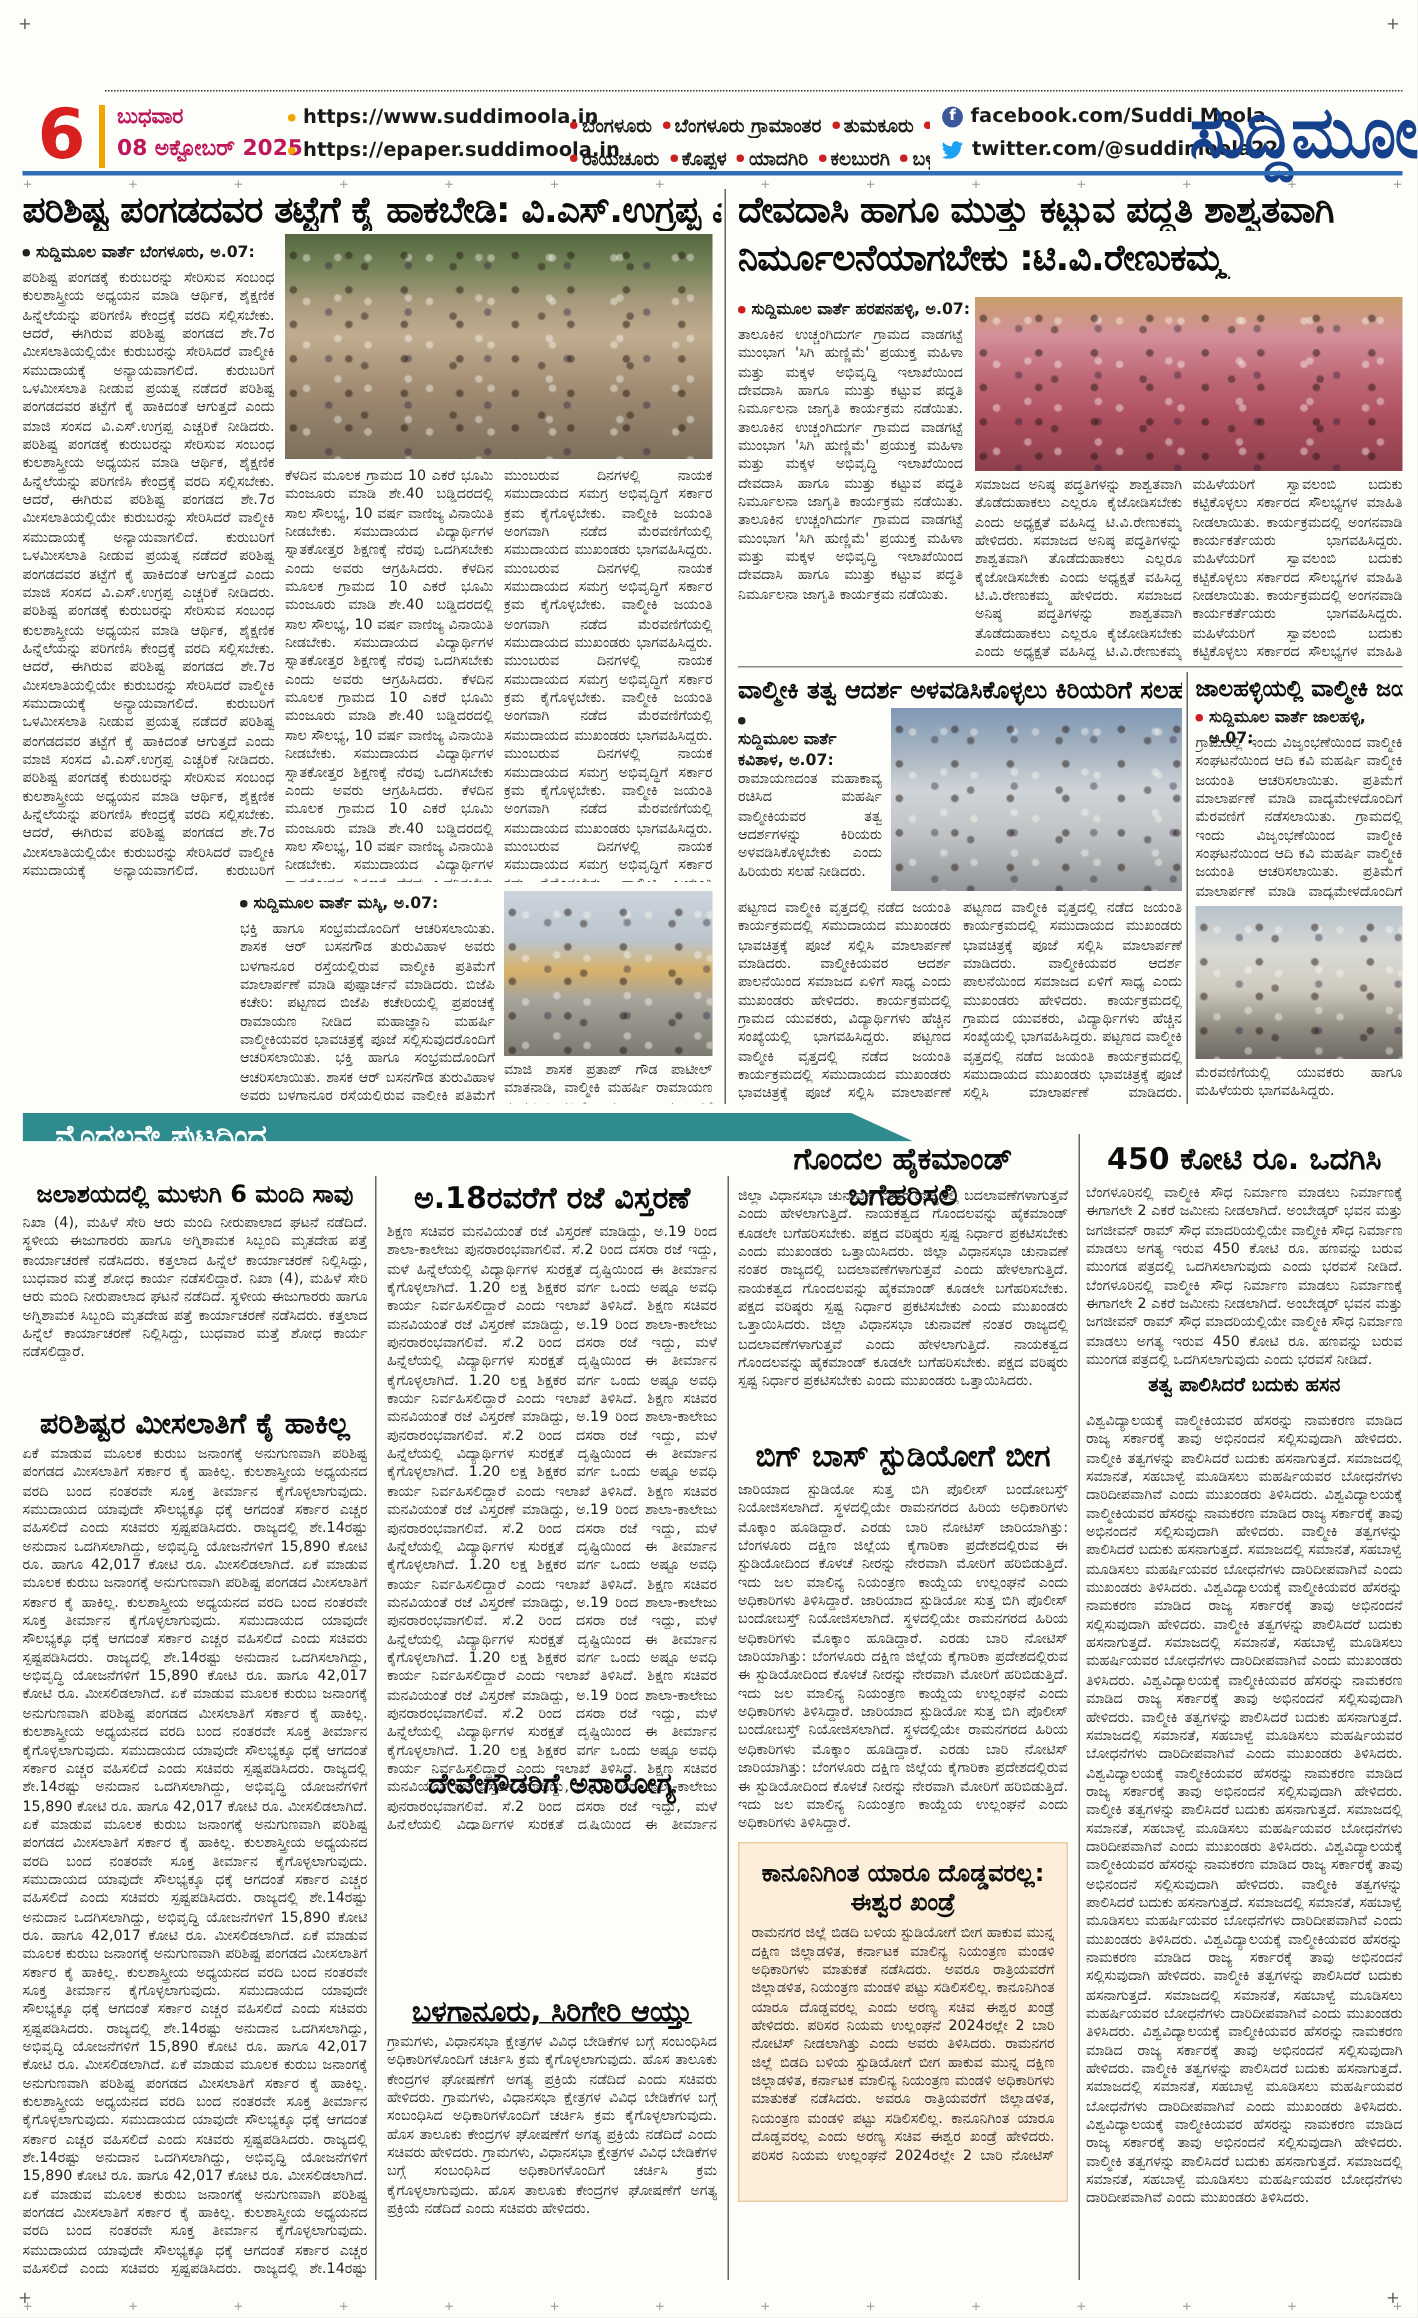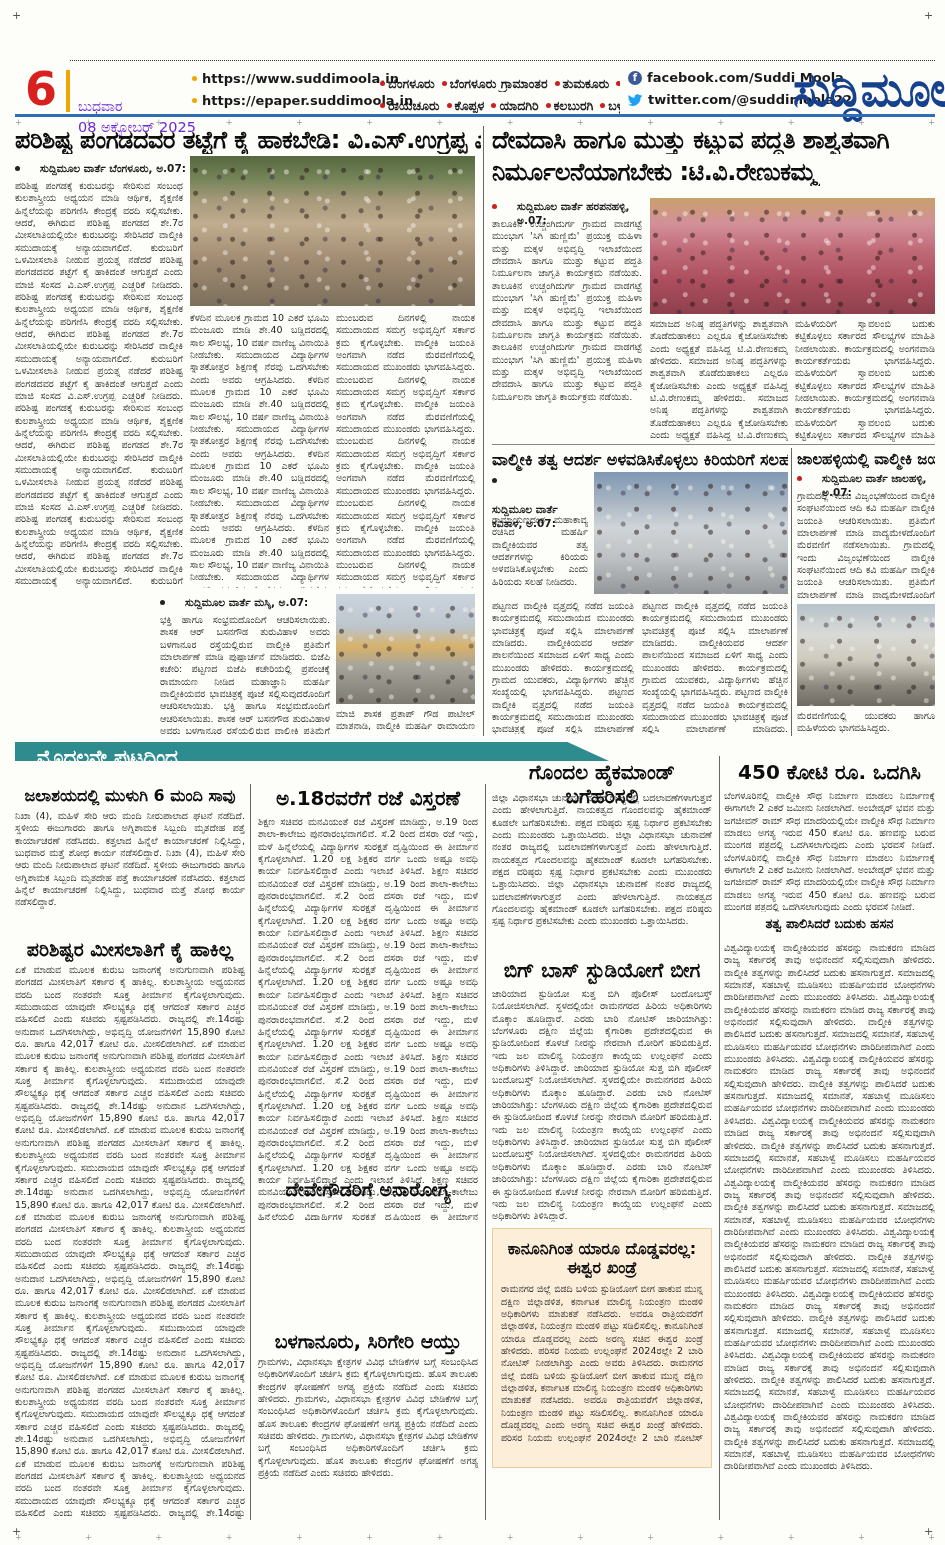--- a/index.html
+++ b/index.html
@@ -4,38 +4,38 @@
 <style>
   html,body{margin:0;padding:0;background:#e8e8e4;}
   #page{position:relative;width:945px;height:1545px;background:#fdfdfa;margin:0 auto;
         font-family:"DejaVu Sans",sans-serif;color:#1a1a1a;overflow:hidden;}
   .abs{position:absolute;}
   .nowrap{white-space:nowrap;overflow:hidden;}
   
   .dotted-rule{border-top:1.5px dotted #333;}
   .pageno{font-size:46px;font-weight:bold;color:#d8201f;line-height:1;}
   .ybar{background:#f0a500;}
-  .mh-bold{font-weight:normal;color:#6d28d9;margin-top:28px;}
+  .mh-bold{font-weight:bold;color:#be185d;}
   .mh-line{display:flex;align-items:center;gap:5px;font-size:13px;font-weight:bold;}
   .dot{display:inline-block;width:5px;height:5px;border-radius:50%;flex:0 0 auto;}
   .dot-y{background:#f0a500;}
   .dot-r{background:#cc1f1f;}
   .dot-k{background:#222;}
   .city-item{display:inline-flex;align-items:center;gap:3px;margin-right:7px;font-weight:bold;font-size:12.5px;white-space:nowrap;}
   .city-item .bullet-dot{display:inline-block;width:5px;height:5px;border-radius:50%;background:#cc1f1f;}
   .fb-icon{display:inline-flex;align-items:center;justify-content:center;width:14px;height:14px;border-radius:50%;
            background:#3b5998;color:#fff;font-size:10px;font-weight:bold;flex:0 0 auto;}
   .tw-icon{display:inline-block;width:15px;height:12px;flex:0 0 auto;}
   .logo{font-size:44px;font-weight:900;color:#16418c;letter-spacing:-1px;transform:scaleY(1.08);transform-origin:top left;line-height:1;}
   .blue-rule{background:#2f6db5;}
   
   .h-lead{font-weight:bold;color:#0d0d0d;letter-spacing:-0.5px;line-height:1.18;}
   .h-sub{font-weight:bold;color:#0d0d0d;line-height:1.3;}
   .h-col{font-weight:bold;color:#0d0d0d;text-align:center;line-height:1.2;}
-  .byline{display:flex;align-items:flex-start;gap:20px;font-size:10.5px;font-weight:bold;line-height:1.3;}
+  .byline{display:flex;align-items:flex-start;gap:4px;font-size:10.5px;font-weight:bold;line-height:1.3;}
   .body{font-size:9.5px;line-height:1.3;text-align:justify;overflow:hidden;color:#222;}
   .vrule{background:#666;width:1px;}
   .hrule{background:#888;height:1px;}
   
   .band{background:#2e8b8e;color:#fff;font-weight:bold;font-size:20px;line-height:31px;padding-left:22px;
         clip-path:polygon(0 0,93% 0,100% 100%,0 100%);}
   
   .hlbox{background:#fdeeda;border:1px solid #eccaa0;box-sizing:border-box;padding:10px 8px 8px 8px;}
   .hlbox .h-col{font-size:16px;}
   
@@ -202,21 +202,21 @@
   <div class="abs vrule" style="left:719px;top:756px;height:764px;"></div>
 
   <div class="abs h-col" style="left:15px;top:786px;width:230px;font-size:16px;">ಜಲಾಶಯದಲ್ಲಿ ಮುಳುಗಿ 6 ಮಂದಿ ಸಾವು</div>
   <div class="abs body" style="left:15px;top:810px;width:230px;height:124px;">ನಿಖಾ (4), ಮಹಿಳೆ ಸೇರಿ ಆರು ಮಂದಿ ನೀರುಪಾಲಾದ ಘಟನೆ ನಡೆದಿದೆ. ಸ್ಥಳೀಯ ಈಜುಗಾರರು ಹಾಗೂ ಅಗ್ನಿಶಾಮಕ ಸಿಬ್ಬಂದಿ ಮೃತದೇಹ ಪತ್ತೆ ಕಾರ್ಯಾಚರಣೆ ನಡೆಸಿದರು. ಕತ್ತಲಾದ ಹಿನ್ನೆಲೆ ಕಾರ್ಯಾಚರಣೆ ನಿಲ್ಲಿಸಿದ್ದು, ಬುಧವಾರ ಮತ್ತೆ ಶೋಧ ಕಾರ್ಯ ನಡೆಸಲಿದ್ದಾರೆ. ನಿಖಾ (4), ಮಹಿಳೆ ಸೇರಿ ಆರು ಮಂದಿ ನೀರುಪಾಲಾದ ಘಟನೆ ನಡೆದಿದೆ. ಸ್ಥಳೀಯ ಈಜುಗಾರರು ಹಾಗೂ ಅಗ್ನಿಶಾಮಕ ಸಿಬ್ಬಂದಿ ಮೃತದೇಹ ಪತ್ತೆ ಕಾರ್ಯಾಚರಣೆ ನಡೆಸಿದರು. ಕತ್ತಲಾದ ಹಿನ್ನೆಲೆ ಕಾರ್ಯಾಚರಣೆ ನಿಲ್ಲಿಸಿದ್ದು, ಬುಧವಾರ ಮತ್ತೆ ಶೋಧ ಕಾರ್ಯ ನಡೆಸಲಿದ್ದಾರೆ.</div>
   <div class="abs h-col" style="left:15px;top:938px;width:230px;font-size:19px;">ಪರಿಶಿಷ್ಟರ ಮೀಸಲಾತಿಗೆ ಕೈ ಹಾಕಿಲ್ಲ</div>
   <div class="abs body" style="left:15px;top:964px;width:230px;height:556px;">ಏಕೆ ಮಾಡುವ ಮೂಲಕ ಕುರುಬ ಜನಾಂಗಕ್ಕೆ ಅನುಗುಣವಾಗಿ ಪರಿಶಿಷ್ಟ ಪಂಗಡದ ಮೀಸಲಾತಿಗೆ ಸರ್ಕಾರ ಕೈ ಹಾಕಿಲ್ಲ. ಕುಲಶಾಸ್ತ್ರೀಯ ಅಧ್ಯಯನದ ವರದಿ ಬಂದ ನಂತರವೇ ಸೂಕ್ತ ತೀರ್ಮಾನ ಕೈಗೊಳ್ಳಲಾಗುವುದು. ಸಮುದಾಯದ ಯಾವುದೇ ಸೌಲಭ್ಯಕ್ಕೂ ಧಕ್ಕೆ ಆಗದಂತೆ ಸರ್ಕಾರ ಎಚ್ಚರ ವಹಿಸಲಿದೆ ಎಂದು ಸಚಿವರು ಸ್ಪಷ್ಟಪಡಿಸಿದರು. ರಾಜ್ಯದಲ್ಲಿ ಶೇ.14ರಷ್ಟು ಅನುದಾನ ಒದಗಿಸಲಾಗಿದ್ದು, ಅಭಿವೃದ್ಧಿ ಯೋಜನೆಗಳಿಗೆ 15,890 ಕೋಟಿ ರೂ. ಹಾಗೂ 42,017 ಕೋಟಿ ರೂ. ಮೀಸಲಿಡಲಾಗಿದೆ. ಏಕೆ ಮಾಡುವ ಮೂಲಕ ಕುರುಬ ಜನಾಂಗಕ್ಕೆ ಅನುಗುಣವಾಗಿ ಪರಿಶಿಷ್ಟ ಪಂಗಡದ ಮೀಸಲಾತಿಗೆ ಸರ್ಕಾರ ಕೈ ಹಾಕಿಲ್ಲ. ಕುಲಶಾಸ್ತ್ರೀಯ ಅಧ್ಯಯನದ ವರದಿ ಬಂದ ನಂತರವೇ ಸೂಕ್ತ ತೀರ್ಮಾನ ಕೈಗೊಳ್ಳಲಾಗುವುದು. ಸಮುದಾಯದ ಯಾವುದೇ ಸೌಲಭ್ಯಕ್ಕೂ ಧಕ್ಕೆ ಆಗದಂತೆ ಸರ್ಕಾರ ಎಚ್ಚರ ವಹಿಸಲಿದೆ ಎಂದು ಸಚಿವರು ಸ್ಪಷ್ಟಪಡಿಸಿದರು. ರಾಜ್ಯದಲ್ಲಿ ಶೇ.14ರಷ್ಟು ಅನುದಾನ ಒದಗಿಸಲಾಗಿದ್ದು, ಅಭಿವೃದ್ಧಿ ಯೋಜನೆಗಳಿಗೆ 15,890 ಕೋಟಿ ರೂ. ಹಾಗೂ 42,017 ಕೋಟಿ ರೂ. ಮೀಸಲಿಡಲಾಗಿದೆ. ಏಕೆ ಮಾಡುವ ಮೂಲಕ ಕುರುಬ ಜನಾಂಗಕ್ಕೆ ಅನುಗುಣವಾಗಿ ಪರಿಶಿಷ್ಟ ಪಂಗಡದ ಮೀಸಲಾತಿಗೆ ಸರ್ಕಾರ ಕೈ ಹಾಕಿಲ್ಲ. ಕುಲಶಾಸ್ತ್ರೀಯ ಅಧ್ಯಯನದ ವರದಿ ಬಂದ ನಂತರವೇ ಸೂಕ್ತ ತೀರ್ಮಾನ ಕೈಗೊಳ್ಳಲಾಗುವುದು. ಸಮುದಾಯದ ಯಾವುದೇ ಸೌಲಭ್ಯಕ್ಕೂ ಧಕ್ಕೆ ಆಗದಂತೆ ಸರ್ಕಾರ ಎಚ್ಚರ ವಹಿಸಲಿದೆ ಎಂದು ಸಚಿವರು ಸ್ಪಷ್ಟಪಡಿಸಿದರು. ರಾಜ್ಯದಲ್ಲಿ ಶೇ.14ರಷ್ಟು ಅನುದಾನ ಒದಗಿಸಲಾಗಿದ್ದು, ಅಭಿವೃದ್ಧಿ ಯೋಜನೆಗಳಿಗೆ 15,890 ಕೋಟಿ ರೂ. ಹಾಗೂ 42,017 ಕೋಟಿ ರೂ. ಮೀಸಲಿಡಲಾಗಿದೆ. ಏಕೆ ಮಾಡುವ ಮೂಲಕ ಕುರುಬ ಜನಾಂಗಕ್ಕೆ ಅನುಗುಣವಾಗಿ ಪರಿಶಿಷ್ಟ ಪಂಗಡದ ಮೀಸಲಾತಿಗೆ ಸರ್ಕಾರ ಕೈ ಹಾಕಿಲ್ಲ. ಕುಲಶಾಸ್ತ್ರೀಯ ಅಧ್ಯಯನದ ವರದಿ ಬಂದ ನಂತರವೇ ಸೂಕ್ತ ತೀರ್ಮಾನ ಕೈಗೊಳ್ಳಲಾಗುವುದು. ಸಮುದಾಯದ ಯಾವುದೇ ಸೌಲಭ್ಯಕ್ಕೂ ಧಕ್ಕೆ ಆಗದಂತೆ ಸರ್ಕಾರ ಎಚ್ಚರ ವಹಿಸಲಿದೆ ಎಂದು ಸಚಿವರು ಸ್ಪಷ್ಟಪಡಿಸಿದರು. ರಾಜ್ಯದಲ್ಲಿ ಶೇ.14ರಷ್ಟು ಅನುದಾನ ಒದಗಿಸಲಾಗಿದ್ದು, ಅಭಿವೃದ್ಧಿ ಯೋಜನೆಗಳಿಗೆ 15,890 ಕೋಟಿ ರೂ. ಹಾಗೂ 42,017 ಕೋಟಿ ರೂ. ಮೀಸಲಿಡಲಾಗಿದೆ. ಏಕೆ ಮಾಡುವ ಮೂಲಕ ಕುರುಬ ಜನಾಂಗಕ್ಕೆ ಅನುಗುಣವಾಗಿ ಪರಿಶಿಷ್ಟ ಪಂಗಡದ ಮೀಸಲಾತಿಗೆ ಸರ್ಕಾರ ಕೈ ಹಾಕಿಲ್ಲ. ಕುಲಶಾಸ್ತ್ರೀಯ ಅಧ್ಯಯನದ ವರದಿ ಬಂದ ನಂತರವೇ ಸೂಕ್ತ ತೀರ್ಮಾನ ಕೈಗೊಳ್ಳಲಾಗುವುದು. ಸಮುದಾಯದ ಯಾವುದೇ ಸೌಲಭ್ಯಕ್ಕೂ ಧಕ್ಕೆ ಆಗದಂತೆ ಸರ್ಕಾರ ಎಚ್ಚರ ವಹಿಸಲಿದೆ ಎಂದು ಸಚಿವರು ಸ್ಪಷ್ಟಪಡಿಸಿದರು. ರಾಜ್ಯದಲ್ಲಿ ಶೇ.14ರಷ್ಟು ಅನುದಾನ ಒದಗಿಸಲಾಗಿದ್ದು, ಅಭಿವೃದ್ಧಿ ಯೋಜನೆಗಳಿಗೆ 15,890 ಕೋಟಿ ರೂ. ಹಾಗೂ 42,017 ಕೋಟಿ ರೂ. ಮೀಸಲಿಡಲಾಗಿದೆ. ಏಕೆ ಮಾಡುವ ಮೂಲಕ ಕುರುಬ ಜನಾಂಗಕ್ಕೆ ಅನುಗುಣವಾಗಿ ಪರಿಶಿಷ್ಟ ಪಂಗಡದ ಮೀಸಲಾತಿಗೆ ಸರ್ಕಾರ ಕೈ ಹಾಕಿಲ್ಲ. ಕುಲಶಾಸ್ತ್ರೀಯ ಅಧ್ಯಯನದ ವರದಿ ಬಂದ ನಂತರವೇ ಸೂಕ್ತ ತೀರ್ಮಾನ ಕೈಗೊಳ್ಳಲಾಗುವುದು. ಸಮುದಾಯದ ಯಾವುದೇ ಸೌಲಭ್ಯಕ್ಕೂ ಧಕ್ಕೆ ಆಗದಂತೆ ಸರ್ಕಾರ ಎಚ್ಚರ ವಹಿಸಲಿದೆ ಎಂದು ಸಚಿವರು ಸ್ಪಷ್ಟಪಡಿಸಿದರು. ರಾಜ್ಯದಲ್ಲಿ ಶೇ.14ರಷ್ಟು ಅನುದಾನ ಒದಗಿಸಲಾಗಿದ್ದು, ಅಭಿವೃದ್ಧಿ ಯೋಜನೆಗಳಿಗೆ 15,890 ಕೋಟಿ ರೂ. ಹಾಗೂ 42,017 ಕೋಟಿ ರೂ. ಮೀಸಲಿಡಲಾಗಿದೆ. ಏಕೆ ಮಾಡುವ ಮೂಲಕ ಕುರುಬ ಜನಾಂಗಕ್ಕೆ ಅನುಗುಣವಾಗಿ ಪರಿಶಿಷ್ಟ ಪಂಗಡದ ಮೀಸಲಾತಿಗೆ ಸರ್ಕಾರ ಕೈ ಹಾಕಿಲ್ಲ. ಕುಲಶಾಸ್ತ್ರೀಯ ಅಧ್ಯಯನದ ವರದಿ ಬಂದ ನಂತರವೇ ಸೂಕ್ತ ತೀರ್ಮಾನ ಕೈಗೊಳ್ಳಲಾಗುವುದು. ಸಮುದಾಯದ ಯಾವುದೇ ಸೌಲಭ್ಯಕ್ಕೂ ಧಕ್ಕೆ ಆಗದಂತೆ ಸರ್ಕಾರ ಎಚ್ಚರ ವಹಿಸಲಿದೆ ಎಂದು ಸಚಿವರು ಸ್ಪಷ್ಟಪಡಿಸಿದರು. ರಾಜ್ಯದಲ್ಲಿ ಶೇ.14ರಷ್ಟು ಅನುದಾನ ಒದಗಿಸಲಾಗಿದ್ದು, ಅಭಿವೃದ್ಧಿ ಯೋಜನೆಗಳಿಗೆ 15,890 ಕೋಟಿ ರೂ. ಹಾಗೂ 42,017 ಕೋಟಿ ರೂ. ಮೀಸಲಿಡಲಾಗಿದೆ. ಏಕೆ ಮಾಡುವ ಮೂಲಕ ಕುರುಬ ಜನಾಂಗಕ್ಕೆ ಅನುಗುಣವಾಗಿ ಪರಿಶಿಷ್ಟ ಪಂಗಡದ ಮೀಸಲಾತಿಗೆ ಸರ್ಕಾರ ಕೈ ಹಾಕಿಲ್ಲ. ಕುಲಶಾಸ್ತ್ರೀಯ ಅಧ್ಯಯನದ ವರದಿ ಬಂದ ನಂತರವೇ ಸೂಕ್ತ ತೀರ್ಮಾನ ಕೈಗೊಳ್ಳಲಾಗುವುದು. ಸಮುದಾಯದ ಯಾವುದೇ ಸೌಲಭ್ಯಕ್ಕೂ ಧಕ್ಕೆ ಆಗದಂತೆ ಸರ್ಕಾರ ಎಚ್ಚರ ವಹಿಸಲಿದೆ ಎಂದು ಸಚಿವರು ಸ್ಪಷ್ಟಪಡಿಸಿದರು. ರಾಜ್ಯದಲ್ಲಿ ಶೇ.14ರಷ್ಟು ಅನುದಾನ ಒದಗಿಸಲಾಗಿದ್ದು, ಅಭಿವೃದ್ಧಿ ಯೋಜನೆಗಳಿಗೆ 15,890 ಕೋಟಿ ರೂ. ಹಾಗೂ 42,017 ಕೋಟಿ ರೂ. ಮೀಸಲಿಡಲಾಗಿದೆ. ಏಕೆ ಮಾಡುವ ಮೂಲಕ ಕುರುಬ ಜನಾಂಗಕ್ಕೆ ಅನುಗುಣವಾಗಿ ಪರಿಶಿಷ್ಟ ಪಂಗಡದ ಮೀಸಲಾತಿಗೆ ಸರ್ಕಾರ ಕೈ ಹಾಕಿಲ್ಲ. ಕುಲಶಾಸ್ತ್ರೀಯ ಅಧ್ಯಯನದ ವರದಿ ಬಂದ ನಂತರವೇ ಸೂಕ್ತ ತೀರ್ಮಾನ ಕೈಗೊಳ್ಳಲಾಗುವುದು. ಸಮುದಾಯದ ಯಾವುದೇ ಸೌಲಭ್ಯಕ್ಕೂ ಧಕ್ಕೆ ಆಗದಂತೆ ಸರ್ಕಾರ ಎಚ್ಚರ ವಹಿಸಲಿದೆ ಎಂದು ಸಚಿವರು ಸ್ಪಷ್ಟಪಡಿಸಿದರು. ರಾಜ್ಯದಲ್ಲಿ ಶೇ.14ರಷ್ಟು ಅನುದಾನ ಒದಗಿಸಲಾಗಿದ್ದು, ಅಭಿವೃದ್ಧಿ ಯೋಜನೆಗಳಿಗೆ 15,890 ಕೋಟಿ ರೂ. ಹಾಗೂ 42,017 ಕೋಟಿ ರೂ. ಮೀಸಲಿಡಲಾಗಿದೆ. ಏಕೆ ಮಾಡುವ ಮೂಲಕ ಕುರುಬ ಜನಾಂಗಕ್ಕೆ ಅನುಗುಣವಾಗಿ ಪರಿಶಿಷ್ಟ ಪಂಗಡದ ಮೀಸಲಾತಿಗೆ ಸರ್ಕಾರ ಕೈ ಹಾಕಿಲ್ಲ. ಕುಲಶಾಸ್ತ್ರೀಯ ಅಧ್ಯಯನದ ವರದಿ ಬಂದ ನಂತರವೇ ಸೂಕ್ತ ತೀರ್ಮಾನ ಕೈಗೊಳ್ಳಲಾಗುವುದು. ಸಮುದಾಯದ ಯಾವುದೇ ಸೌಲಭ್ಯಕ್ಕೂ ಧಕ್ಕೆ ಆಗದಂತೆ ಸರ್ಕಾರ ಎಚ್ಚರ ವಹಿಸಲಿದೆ ಎಂದು ಸಚಿವರು ಸ್ಪಷ್ಟಪಡಿಸಿದರು. ರಾಜ್ಯದಲ್ಲಿ ಶೇ.14ರಷ್ಟು ಅನುದಾನ ಒದಗಿಸಲಾಗಿದ್ದು, ಅಭಿವೃದ್ಧಿ ಯೋಜನೆಗಳಿಗೆ 15,890 ಕೋಟಿ ರೂ. ಹಾಗೂ 42,017 ಕೋಟಿ ರೂ. ಮೀಸಲಿಡಲಾಗಿದೆ.</div>
 
   <div class="abs h-col" style="left:258px;top:786px;width:220px;font-size:20px;">ಅ.18ರವರೆಗೆ ರಜೆ ವಿಸ್ತರಣೆ</div>
   <div class="abs body" style="left:258px;top:816px;width:220px;height:404px;">ಶಿಕ್ಷಣ ಸಚಿವರ ಮನವಿಯಂತೆ ರಜೆ ವಿಸ್ತರಣೆ ಮಾಡಿದ್ದು, ಅ.19 ರಿಂದ ಶಾಲಾ-ಕಾಲೇಜು ಪುನರಾರಂಭವಾಗಲಿವೆ. ಸೆ.2 ರಿಂದ ದಸರಾ ರಜೆ ಇದ್ದು, ಮಳೆ ಹಿನ್ನೆಲೆಯಲ್ಲಿ ವಿದ್ಯಾರ್ಥಿಗಳ ಸುರಕ್ಷತೆ ದೃಷ್ಟಿಯಿಂದ ಈ ತೀರ್ಮಾನ ಕೈಗೊಳ್ಳಲಾಗಿದೆ. 1.20 ಲಕ್ಷ ಶಿಕ್ಷಕರ ವರ್ಗ ಒಂದು ಅಷ್ಟೂ ಅವಧಿ ಕಾರ್ಯ ನಿರ್ವಹಿಸಲಿದ್ದಾರೆ ಎಂದು ಇಲಾಖೆ ತಿಳಿಸಿದೆ. ಶಿಕ್ಷಣ ಸಚಿವರ ಮನವಿಯಂತೆ ರಜೆ ವಿಸ್ತರಣೆ ಮಾಡಿದ್ದು, ಅ.19 ರಿಂದ ಶಾಲಾ-ಕಾಲೇಜು ಪುನರಾರಂಭವಾಗಲಿವೆ. ಸೆ.2 ರಿಂದ ದಸರಾ ರಜೆ ಇದ್ದು, ಮಳೆ ಹಿನ್ನೆಲೆಯಲ್ಲಿ ವಿದ್ಯಾರ್ಥಿಗಳ ಸುರಕ್ಷತೆ ದೃಷ್ಟಿಯಿಂದ ಈ ತೀರ್ಮಾನ ಕೈಗೊಳ್ಳಲಾಗಿದೆ. 1.20 ಲಕ್ಷ ಶಿಕ್ಷಕರ ವರ್ಗ ಒಂದು ಅಷ್ಟೂ ಅವಧಿ ಕಾರ್ಯ ನಿರ್ವಹಿಸಲಿದ್ದಾರೆ ಎಂದು ಇಲಾಖೆ ತಿಳಿಸಿದೆ. ಶಿಕ್ಷಣ ಸಚಿವರ ಮನವಿಯಂತೆ ರಜೆ ವಿಸ್ತರಣೆ ಮಾಡಿದ್ದು, ಅ.19 ರಿಂದ ಶಾಲಾ-ಕಾಲೇಜು ಪುನರಾರಂಭವಾಗಲಿವೆ. ಸೆ.2 ರಿಂದ ದಸರಾ ರಜೆ ಇದ್ದು, ಮಳೆ ಹಿನ್ನೆಲೆಯಲ್ಲಿ ವಿದ್ಯಾರ್ಥಿಗಳ ಸುರಕ್ಷತೆ ದೃಷ್ಟಿಯಿಂದ ಈ ತೀರ್ಮಾನ ಕೈಗೊಳ್ಳಲಾಗಿದೆ. 1.20 ಲಕ್ಷ ಶಿಕ್ಷಕರ ವರ್ಗ ಒಂದು ಅಷ್ಟೂ ಅವಧಿ ಕಾರ್ಯ ನಿರ್ವಹಿಸಲಿದ್ದಾರೆ ಎಂದು ಇಲಾಖೆ ತಿಳಿಸಿದೆ. ಶಿಕ್ಷಣ ಸಚಿವರ ಮನವಿಯಂತೆ ರಜೆ ವಿಸ್ತರಣೆ ಮಾಡಿದ್ದು, ಅ.19 ರಿಂದ ಶಾಲಾ-ಕಾಲೇಜು ಪುನರಾರಂಭವಾಗಲಿವೆ. ಸೆ.2 ರಿಂದ ದಸರಾ ರಜೆ ಇದ್ದು, ಮಳೆ ಹಿನ್ನೆಲೆಯಲ್ಲಿ ವಿದ್ಯಾರ್ಥಿಗಳ ಸುರಕ್ಷತೆ ದೃಷ್ಟಿಯಿಂದ ಈ ತೀರ್ಮಾನ ಕೈಗೊಳ್ಳಲಾಗಿದೆ. 1.20 ಲಕ್ಷ ಶಿಕ್ಷಕರ ವರ್ಗ ಒಂದು ಅಷ್ಟೂ ಅವಧಿ ಕಾರ್ಯ ನಿರ್ವಹಿಸಲಿದ್ದಾರೆ ಎಂದು ಇಲಾಖೆ ತಿಳಿಸಿದೆ. ಶಿಕ್ಷಣ ಸಚಿವರ ಮನವಿಯಂತೆ ರಜೆ ವಿಸ್ತರಣೆ ಮಾಡಿದ್ದು, ಅ.19 ರಿಂದ ಶಾಲಾ-ಕಾಲೇಜು ಪುನರಾರಂಭವಾಗಲಿವೆ. ಸೆ.2 ರಿಂದ ದಸರಾ ರಜೆ ಇದ್ದು, ಮಳೆ ಹಿನ್ನೆಲೆಯಲ್ಲಿ ವಿದ್ಯಾರ್ಥಿಗಳ ಸುರಕ್ಷತೆ ದೃಷ್ಟಿಯಿಂದ ಈ ತೀರ್ಮಾನ ಕೈಗೊಳ್ಳಲಾಗಿದೆ. 1.20 ಲಕ್ಷ ಶಿಕ್ಷಕರ ವರ್ಗ ಒಂದು ಅಷ್ಟೂ ಅವಧಿ ಕಾರ್ಯ ನಿರ್ವಹಿಸಲಿದ್ದಾರೆ ಎಂದು ಇಲಾಖೆ ತಿಳಿಸಿದೆ. ಶಿಕ್ಷಣ ಸಚಿವರ ಮನವಿಯಂತೆ ರಜೆ ವಿಸ್ತರಣೆ ಮಾಡಿದ್ದು, ಅ.19 ರಿಂದ ಶಾಲಾ-ಕಾಲೇಜು ಪುನರಾರಂಭವಾಗಲಿವೆ. ಸೆ.2 ರಿಂದ ದಸರಾ ರಜೆ ಇದ್ದು, ಮಳೆ ಹಿನ್ನೆಲೆಯಲ್ಲಿ ವಿದ್ಯಾರ್ಥಿಗಳ ಸುರಕ್ಷತೆ ದೃಷ್ಟಿಯಿಂದ ಈ ತೀರ್ಮಾನ ಕೈಗೊಳ್ಳಲಾಗಿದೆ. 1.20 ಲಕ್ಷ ಶಿಕ್ಷಕರ ವರ್ಗ ಒಂದು ಅಷ್ಟೂ ಅವಧಿ ಕಾರ್ಯ ನಿರ್ವಹಿಸಲಿದ್ದಾರೆ ಎಂದು ಇಲಾಖೆ ತಿಳಿಸಿದೆ. ಶಿಕ್ಷಣ ಸಚಿವರ ಮನವಿಯಂತೆ ರಜೆ ವಿಸ್ತರಣೆ ಮಾಡಿದ್ದು, ಅ.19 ರಿಂದ ಶಾಲಾ-ಕಾಲೇಜು ಪುನರಾರಂಭವಾಗಲಿವೆ. ಸೆ.2 ರಿಂದ ದಸರಾ ರಜೆ ಇದ್ದು, ಮಳೆ ಹಿನ್ನೆಲೆಯಲ್ಲಿ ವಿದ್ಯಾರ್ಥಿಗಳ ಸುರಕ್ಷತೆ ದೃಷ್ಟಿಯಿಂದ ಈ ತೀರ್ಮಾನ ಕೈಗೊಳ್ಳಲಾಗಿದೆ. 1.20 ಲಕ್ಷ ಶಿಕ್ಷಕರ ವರ್ಗ ಒಂದು ಅಷ್ಟೂ ಅವಧಿ ಕಾರ್ಯ ನಿರ್ವಹಿಸಲಿದ್ದಾರೆ ಎಂದು ಇಲಾಖೆ ತಿಳಿಸಿದೆ.</div>
   <div class="abs h-col" style="left:258px;top:1178px;width:220px;font-size:19px;">ದೇವೇಗೌಡರಿಗೆ ಅನಾರೋಗ್ಯ</div>
-  <div class="abs h-col" style="left:258px;top:1330px;width:220px;font-size:19px;">ಬಳಗಾನೂರು, ಸಿರಿಗೇರಿ ಆಯ್ತು</div>
+  <div class="abs h-col" style="left:258px;top:1330px;width:220px;font-size:19px;text-decoration:underline;">ಬಳಗಾನೂರು, ಸಿರಿಗೇರಿ ಆಯ್ತು</div>
   <div class="abs body" style="left:258px;top:1356px;width:220px;height:160px;">ಗ್ರಾಮಗಳು, ವಿಧಾನಸಭಾ ಕ್ಷೇತ್ರಗಳ ವಿವಿಧ ಬೇಡಿಕೆಗಳ ಬಗ್ಗೆ ಸಂಬಂಧಿಸಿದ ಅಧಿಕಾರಿಗಳೊಂದಿಗೆ ಚರ್ಚಿಸಿ ಕ್ರಮ ಕೈಗೊಳ್ಳಲಾಗುವುದು. ಹೊಸ ತಾಲೂಕು ಕೇಂದ್ರಗಳ ಘೋಷಣೆಗೆ ಅಗತ್ಯ ಪ್ರಕ್ರಿಯೆ ನಡೆದಿದೆ ಎಂದು ಸಚಿವರು ಹೇಳಿದರು. ಗ್ರಾಮಗಳು, ವಿಧಾನಸಭಾ ಕ್ಷೇತ್ರಗಳ ವಿವಿಧ ಬೇಡಿಕೆಗಳ ಬಗ್ಗೆ ಸಂಬಂಧಿಸಿದ ಅಧಿಕಾರಿಗಳೊಂದಿಗೆ ಚರ್ಚಿಸಿ ಕ್ರಮ ಕೈಗೊಳ್ಳಲಾಗುವುದು. ಹೊಸ ತಾಲೂಕು ಕೇಂದ್ರಗಳ ಘೋಷಣೆಗೆ ಅಗತ್ಯ ಪ್ರಕ್ರಿಯೆ ನಡೆದಿದೆ ಎಂದು ಸಚಿವರು ಹೇಳಿದರು. ಗ್ರಾಮಗಳು, ವಿಧಾನಸಭಾ ಕ್ಷೇತ್ರಗಳ ವಿವಿಧ ಬೇಡಿಕೆಗಳ ಬಗ್ಗೆ ಸಂಬಂಧಿಸಿದ ಅಧಿಕಾರಿಗಳೊಂದಿಗೆ ಚರ್ಚಿಸಿ ಕ್ರಮ ಕೈಗೊಳ್ಳಲಾಗುವುದು. ಹೊಸ ತಾಲೂಕು ಕೇಂದ್ರಗಳ ಘೋಷಣೆಗೆ ಅಗತ್ಯ ಪ್ರಕ್ರಿಯೆ ನಡೆದಿದೆ ಎಂದು ಸಚಿವರು ಹೇಳಿದರು.</div>
 
   <div class="abs h-col" style="left:492px;top:760px;width:220px;font-size:20px;">ಗೊಂದಲ ಹೈಕಮಾಂಡ್ ಬಗೆಹರಿಸಲಿ</div>
   <div class="abs body" style="left:492px;top:792px;width:220px;height:162px;">ಜಿಲ್ಲಾ ವಿಧಾನಸಭಾ ಚುನಾವಣೆ ನಂತರ ರಾಜ್ಯದಲ್ಲಿ ಬದಲಾವಣೆಗಳಾಗುತ್ತವೆ ಎಂದು ಹೇಳಲಾಗುತ್ತಿದೆ. ನಾಯಕತ್ವದ ಗೊಂದಲವನ್ನು ಹೈಕಮಾಂಡ್ ಕೂಡಲೇ ಬಗೆಹರಿಸಬೇಕು. ಪಕ್ಷದ ವರಿಷ್ಠರು ಸ್ಪಷ್ಟ ನಿರ್ಧಾರ ಪ್ರಕಟಿಸಬೇಕು ಎಂದು ಮುಖಂಡರು ಒತ್ತಾಯಿಸಿದರು. ಜಿಲ್ಲಾ ವಿಧಾನಸಭಾ ಚುನಾವಣೆ ನಂತರ ರಾಜ್ಯದಲ್ಲಿ ಬದಲಾವಣೆಗಳಾಗುತ್ತವೆ ಎಂದು ಹೇಳಲಾಗುತ್ತಿದೆ. ನಾಯಕತ್ವದ ಗೊಂದಲವನ್ನು ಹೈಕಮಾಂಡ್ ಕೂಡಲೇ ಬಗೆಹರಿಸಬೇಕು. ಪಕ್ಷದ ವರಿಷ್ಠರು ಸ್ಪಷ್ಟ ನಿರ್ಧಾರ ಪ್ರಕಟಿಸಬೇಕು ಎಂದು ಮುಖಂಡರು ಒತ್ತಾಯಿಸಿದರು. ಜಿಲ್ಲಾ ವಿಧಾನಸಭಾ ಚುನಾವಣೆ ನಂತರ ರಾಜ್ಯದಲ್ಲಿ ಬದಲಾವಣೆಗಳಾಗುತ್ತವೆ ಎಂದು ಹೇಳಲಾಗುತ್ತಿದೆ. ನಾಯಕತ್ವದ ಗೊಂದಲವನ್ನು ಹೈಕಮಾಂಡ್ ಕೂಡಲೇ ಬಗೆಹರಿಸಬೇಕು. ಪಕ್ಷದ ವರಿಷ್ಠರು ಸ್ಪಷ್ಟ ನಿರ್ಧಾರ ಪ್ರಕಟಿಸಬೇಕು ಎಂದು ಮುಖಂಡರು ಒತ್ತಾಯಿಸಿದರು.</div>
   <div class="abs h-col" style="left:492px;top:958px;width:220px;font-size:20px;">ಬಿಗ್ ಬಾಸ್ ಸ್ಟುಡಿಯೋಗೆ ಬೀಗ</div>
   <div class="abs body" style="left:492px;top:988px;width:220px;height:234px;">ಜಾರಿಯಾದ ಸ್ಟುಡಿಯೋ ಸುತ್ತ ಬಿಗಿ ಪೊಲೀಸ್ ಬಂದೋಬಸ್ತ್ ನಿಯೋಜಿಸಲಾಗಿದೆ. ಸ್ಥಳದಲ್ಲಿಯೇ ರಾಮನಗರದ ಹಿರಿಯ ಅಧಿಕಾರಿಗಳು ಮೊಕ್ಕಾಂ ಹೂಡಿದ್ದಾರೆ. ಎರಡು ಬಾರಿ ನೋಟಿಸ್ ಜಾರಿಯಾಗಿತ್ತು: ಬೆಂಗಳೂರು ದಕ್ಷಿಣ ಜಿಲ್ಲೆಯ ಕೈಗಾರಿಕಾ ಪ್ರದೇಶದಲ್ಲಿರುವ ಈ ಸ್ಟುಡಿಯೋದಿಂದ ಕೊಳಚೆ ನೀರನ್ನು ನೇರವಾಗಿ ಮೋರಿಗೆ ಹರಿಬಿಡುತ್ತಿದೆ. ಇದು ಜಲ ಮಾಲಿನ್ಯ ನಿಯಂತ್ರಣ ಕಾಯ್ದೆಯ ಉಲ್ಲಂಘನೆ ಎಂದು ಅಧಿಕಾರಿಗಳು ತಿಳಿಸಿದ್ದಾರೆ. ಜಾರಿಯಾದ ಸ್ಟುಡಿಯೋ ಸುತ್ತ ಬಿಗಿ ಪೊಲೀಸ್ ಬಂದೋಬಸ್ತ್ ನಿಯೋಜಿಸಲಾಗಿದೆ. ಸ್ಥಳದಲ್ಲಿಯೇ ರಾಮನಗರದ ಹಿರಿಯ ಅಧಿಕಾರಿಗಳು ಮೊಕ್ಕಾಂ ಹೂಡಿದ್ದಾರೆ. ಎರಡು ಬಾರಿ ನೋಟಿಸ್ ಜಾರಿಯಾಗಿತ್ತು: ಬೆಂಗಳೂರು ದಕ್ಷಿಣ ಜಿಲ್ಲೆಯ ಕೈಗಾರಿಕಾ ಪ್ರದೇಶದಲ್ಲಿರುವ ಈ ಸ್ಟುಡಿಯೋದಿಂದ ಕೊಳಚೆ ನೀರನ್ನು ನೇರವಾಗಿ ಮೋರಿಗೆ ಹರಿಬಿಡುತ್ತಿದೆ. ಇದು ಜಲ ಮಾಲಿನ್ಯ ನಿಯಂತ್ರಣ ಕಾಯ್ದೆಯ ಉಲ್ಲಂಘನೆ ಎಂದು ಅಧಿಕಾರಿಗಳು ತಿಳಿಸಿದ್ದಾರೆ. ಜಾರಿಯಾದ ಸ್ಟುಡಿಯೋ ಸುತ್ತ ಬಿಗಿ ಪೊಲೀಸ್ ಬಂದೋಬಸ್ತ್ ನಿಯೋಜಿಸಲಾಗಿದೆ. ಸ್ಥಳದಲ್ಲಿಯೇ ರಾಮನಗರದ ಹಿರಿಯ ಅಧಿಕಾರಿಗಳು ಮೊಕ್ಕಾಂ ಹೂಡಿದ್ದಾರೆ. ಎರಡು ಬಾರಿ ನೋಟಿಸ್ ಜಾರಿಯಾಗಿತ್ತು: ಬೆಂಗಳೂರು ದಕ್ಷಿಣ ಜಿಲ್ಲೆಯ ಕೈಗಾರಿಕಾ ಪ್ರದೇಶದಲ್ಲಿರುವ ಈ ಸ್ಟುಡಿಯೋದಿಂದ ಕೊಳಚೆ ನೀರನ್ನು ನೇರವಾಗಿ ಮೋರಿಗೆ ಹರಿಬಿಡುತ್ತಿದೆ. ಇದು ಜಲ ಮಾಲಿನ್ಯ ನಿಯಂತ್ರಣ ಕಾಯ್ದೆಯ ಉಲ್ಲಂಘನೆ ಎಂದು ಅಧಿಕಾರಿಗಳು ತಿಳಿಸಿದ್ದಾರೆ.</div>
   <div class="abs hlbox" style="left:492px;top:1228px;width:220px;height:240px;">
     <div class="h-col">ಕಾನೂನಿಗಿಂತ ಯಾರೂ ದೊಡ್ಡವರಲ್ಲ:</div>
     <div class="h-col" style="margin-bottom:6px;">ಈಶ್ವರ ಖಂಡ್ರೆ</div>
     <div class="body" style="height:160px;">ರಾಮನಗರ ಜಿಲ್ಲೆ ಬಿಡದಿ ಬಳಿಯ ಸ್ಟುಡಿಯೋಗೆ ಬೀಗ ಹಾಕುವ ಮುನ್ನ ದಕ್ಷಿಣ ಜಿಲ್ಲಾಡಳಿತ, ಕರ್ನಾಟಕ ಮಾಲಿನ್ಯ ನಿಯಂತ್ರಣ ಮಂಡಳಿ ಅಧಿಕಾರಿಗಳು ಮಾತುಕತೆ ನಡೆಸಿದರು. ಅವರೂ ರಾತ್ರಿಯವರೆಗೆ ಜಿಲ್ಲಾಡಳಿತ, ನಿಯಂತ್ರಣ ಮಂಡಳಿ ಪಟ್ಟು ಸಡಿಲಿಸಲಿಲ್ಲ. ಕಾನೂನಿಗಿಂತ ಯಾರೂ ದೊಡ್ಡವರಲ್ಲ ಎಂದು ಅರಣ್ಯ ಸಚಿವ ಈಶ್ವರ ಖಂಡ್ರೆ ಹೇಳಿದರು. ಪರಿಸರ ನಿಯಮ ಉಲ್ಲಂಘನೆ 2024ರಲ್ಲೇ 2 ಬಾರಿ ನೋಟಿಸ್ ನೀಡಲಾಗಿತ್ತು ಎಂದು ಅವರು ತಿಳಿಸಿದರು. ರಾಮನಗರ ಜಿಲ್ಲೆ ಬಿಡದಿ ಬಳಿಯ ಸ್ಟುಡಿಯೋಗೆ ಬೀಗ ಹಾಕುವ ಮುನ್ನ ದಕ್ಷಿಣ ಜಿಲ್ಲಾಡಳಿತ, ಕರ್ನಾಟಕ ಮಾಲಿನ್ಯ ನಿಯಂತ್ರಣ ಮಂಡಳಿ ಅಧಿಕಾರಿಗಳು ಮಾತುಕತೆ ನಡೆಸಿದರು. ಅವರೂ ರಾತ್ರಿಯವರೆಗೆ ಜಿಲ್ಲಾಡಳಿತ, ನಿಯಂತ್ರಣ ಮಂಡಳಿ ಪಟ್ಟು ಸಡಿಲಿಸಲಿಲ್ಲ. ಕಾನೂನಿಗಿಂತ ಯಾರೂ ದೊಡ್ಡವರಲ್ಲ ಎಂದು ಅರಣ್ಯ ಸಚಿವ ಈಶ್ವರ ಖಂಡ್ರೆ ಹೇಳಿದರು. ಪರಿಸರ ನಿಯಮ ಉಲ್ಲಂಘನೆ 2024ರಲ್ಲೇ 2 ಬಾರಿ ನೋಟಿಸ್ ನೀಡಲಾಗಿತ್ತು ಎಂದು ಅವರು ತಿಳಿಸಿದರು.</div>

